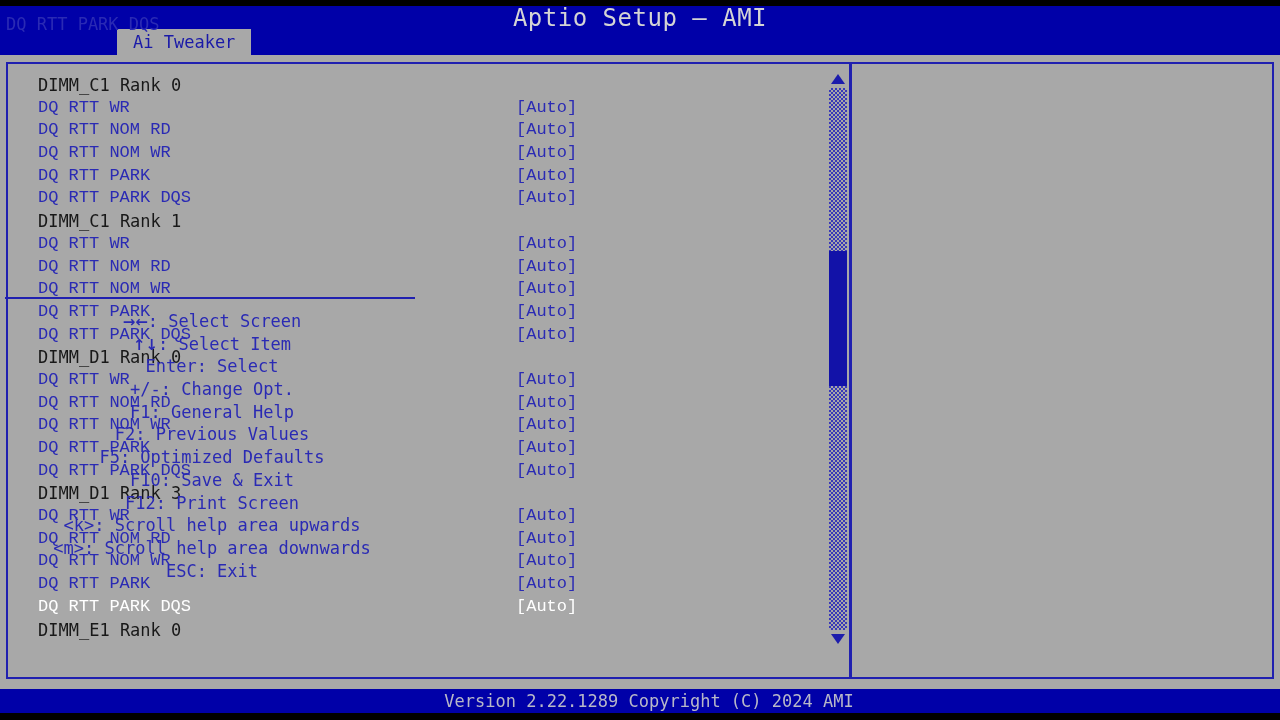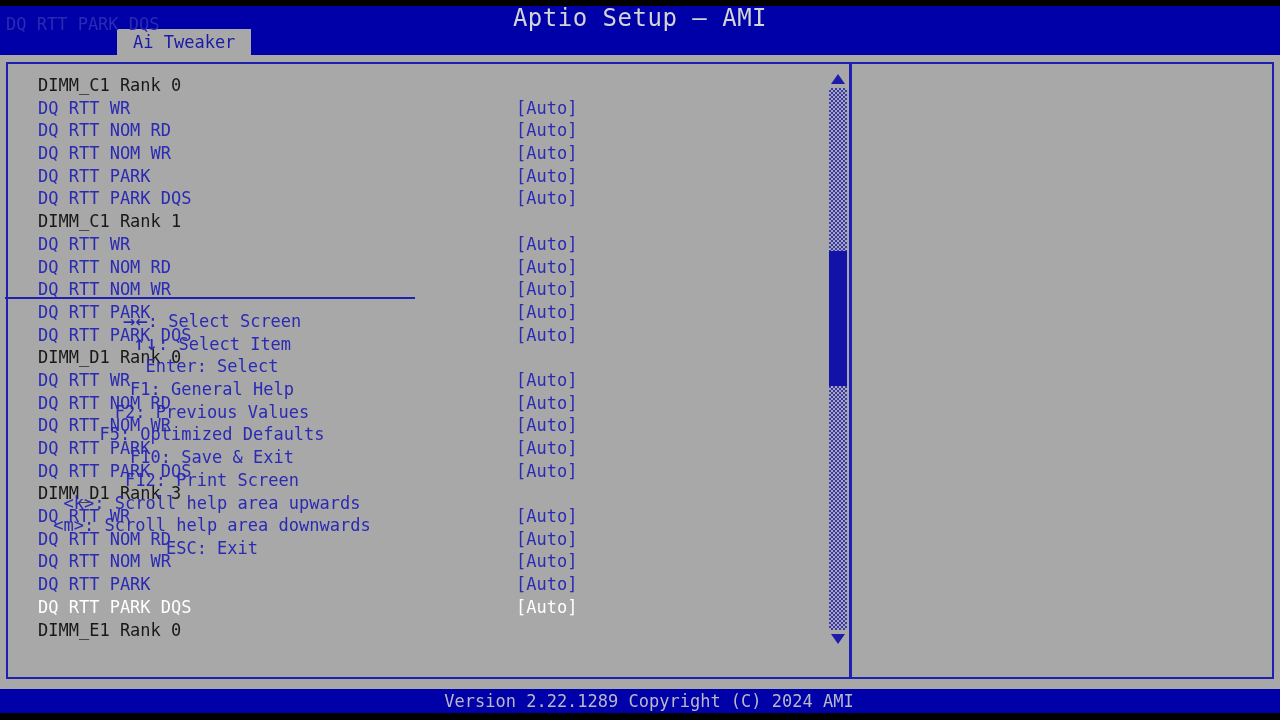--- a/index.html
+++ b/index.html
@@ -102,21 +102,21 @@
     left: 6px;
     top: 0;
   }
   .opt-row .value {
     position: absolute;
     left: 484px;
     top: 0;
   }
   .row-header .label { color: #181818; text-align: center; }
   .row-item   .label,
-  .row-item   .value { color: #2a2ab4; }
+  .row-item   .value { color: #2a2ab4; font-family: Liberation Mono, monospace; }
   .row-selected .label,
   .row-selected .value { color: #ffffff; }
 
   
   .scrollbar {
     position: absolute;
     left: 828px;
     top: 72px;
     width: 20px;
     height: 574px;
@@ -306,20 +306,21 @@
 
   <div class="v-divider"></div>
 
   <div class="right-panel"></div>
   <div class="help-text">DQ RTT PARK DQS</div>
   <div class="h-divider"></div>
   <div class="legend" id="legend">
       <div class="legend-row"><span class="glyph">→←</span><span>: Select Screen</span></div>
       <div class="legend-row"><span class="glyph">↑↓</span><span>: Select Item</span></div>
       <div class="legend-row"><span>Enter: Select</span></div>
+      <div class="legend-row"><span>+/-: Change Opt.</span></div>
       <div class="legend-row"><span>F1: General Help</span></div>
       <div class="legend-row"><span>F2: Previous Values</span></div>
       <div class="legend-row"><span>F5: Optimized Defaults</span></div>
       <div class="legend-row"><span>F10: Save &amp; Exit</span></div>
       <div class="legend-row"><span>F12: Print Screen</span></div>
       <div class="legend-row"><span>&lt;k&gt;: Scroll help area upwards</span></div>
       <div class="legend-row"><span>&lt;m&gt;: Scroll help area downwards</span></div>
       <div class="legend-row"><span>ESC: Exit</span></div>
     </div>
 

